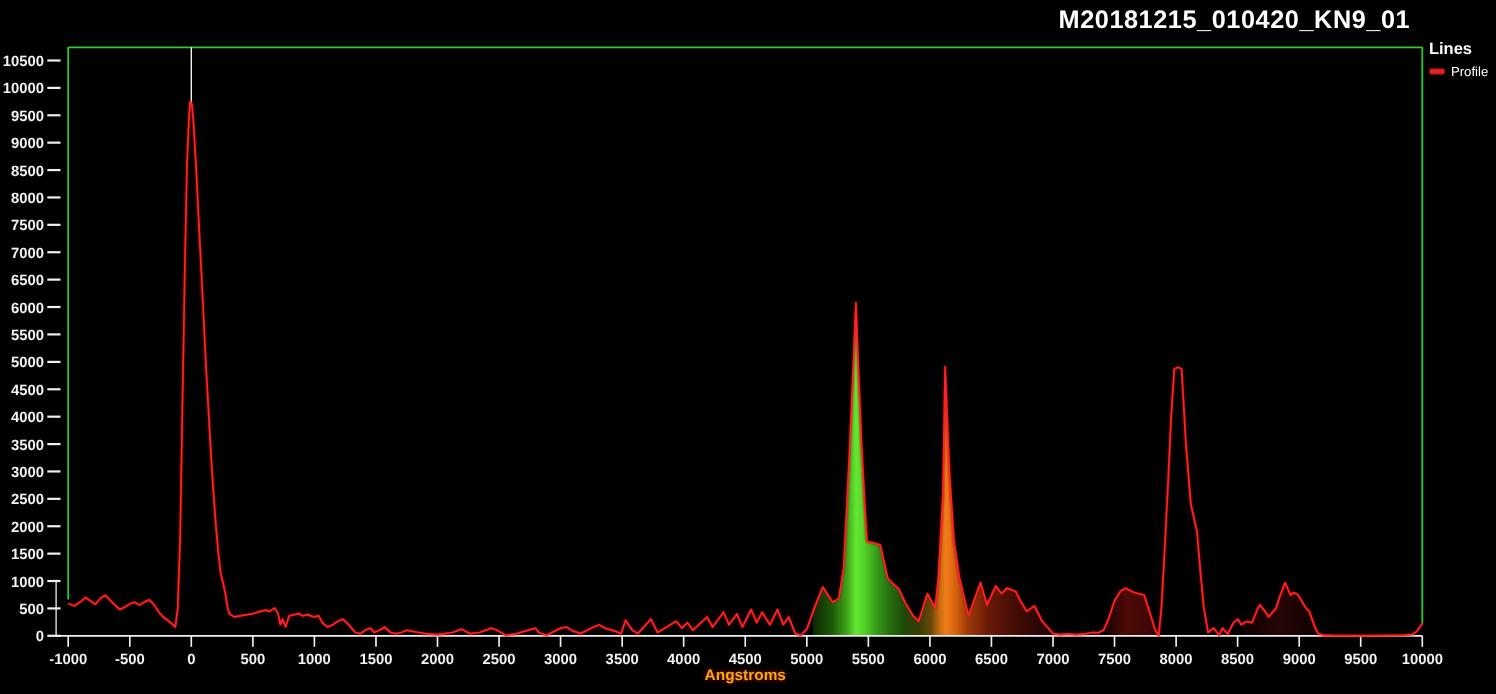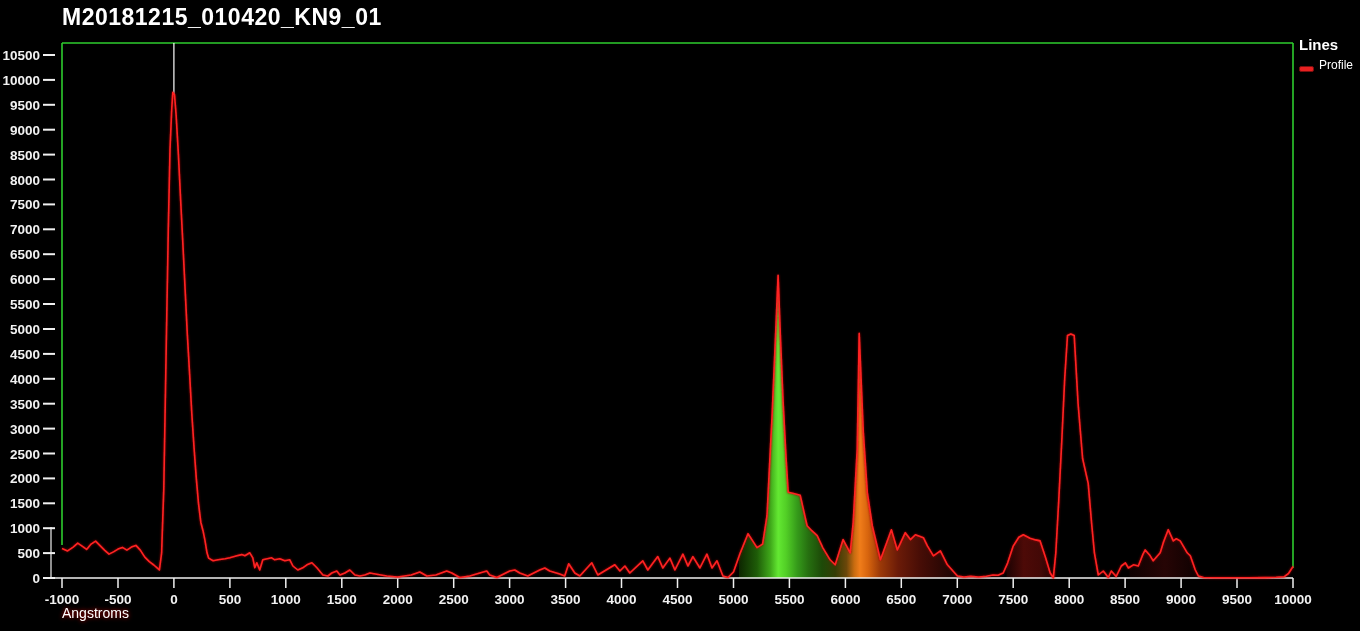--- a/index.html
+++ b/index.html
@@ -1,28 +1,28 @@
 <!DOCTYPE html>
 <html><head>
 <meta charset="utf-8">
 <style>
   html,body{margin:0;padding:0;background:#000;}
   .stage{position:relative;width:1360px;height:631px;background:#000;overflow:hidden;
          font-family:"Liberation Sans",sans-serif;}
   svg{position:absolute;left:0;top:0;}
-  .title{position:absolute;left:62px;top:4px;width:1220px;text-align:left;
+  .title{position:absolute;left:62px;top:4px;width:1220px;text-align:right;
          color:#ffffff;font-weight:bold;font-size:23px;letter-spacing:0.5px;}
   .legend{position:absolute;left:1299px;top:36px;color:#fff;}
   .legend-title{font-size:15px;color:#ffffff;font-weight:bold;}
-  .legend-entry{display:flex;align-items:flex-end;gap:5px;margin-top:5px;}
+  .legend-entry{display:flex;align-items:center;gap:5px;margin-top:5px;}
   .legend-marker{display:inline-block;width:13px;height:4px;background:#e82020;
                  border:1px solid #7a0f0f;border-radius:2px;}
   .legend-label{font-size:12px;color:#ffffff;}
-  .xlabel{position:absolute;left:62px;top:605px;width:1231px;text-align:left;
-          color:#ffffff;font-weight:normal;font-size:14px;text-shadow:0 0 4px #d00000;}
+  .xlabel{position:absolute;left:62px;top:605px;width:1231px;text-align:center;
+          color:#eab308;font-weight:bold;font-size:14px;text-shadow:0 0 4px #d00000;}
   .tick{font:bold 13.5px "Liberation Sans",sans-serif;fill:#f2f2f2;}
 </style>
 </head>
 <body>
 
 <div class="stage">
   <svg id="plot" width="1360" height="631" viewBox="0 0 1360 631">
       <defs>
         <linearGradient id="g0" gradientUnits="userSpaceOnUse" x1="739.05" y1="0" x2="962.8681818181818" y2="0">
           <stop offset="0" stop-color="#0d2600"></stop>

